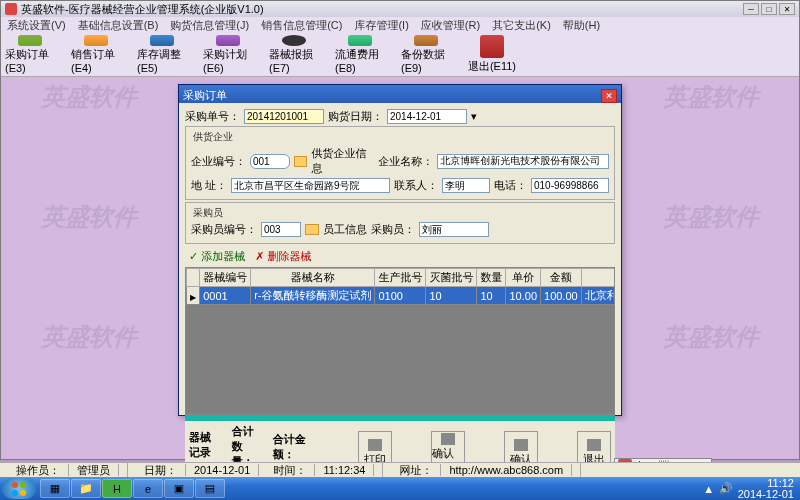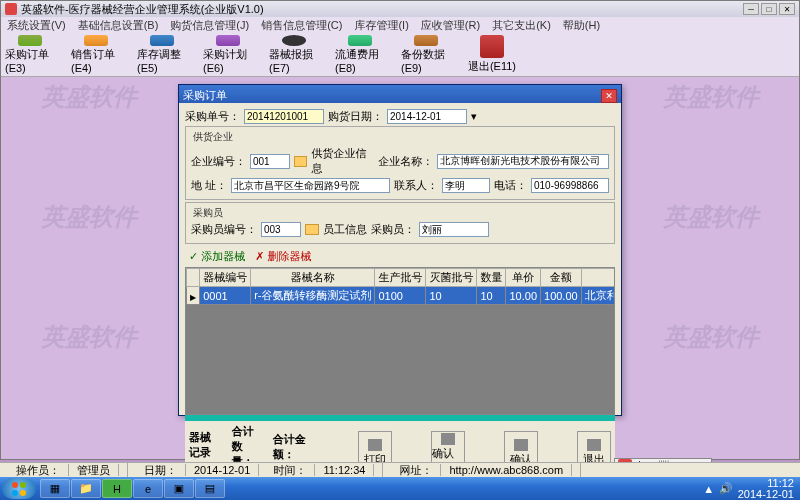--- a/index.html
+++ b/index.html
@@ -153,21 +153,21 @@
         <input type="text" readonly="" style="width: 80px;" value="20141201001">
         <label>购货日期：</label>
         <input type="text" style="width: 80px;" value="2014-12-01">
         <span>▾</span>
       </div>
 
       <div class="fieldset">
         <div class="legend">供货企业</div>
         <div class="row">
           <label>企业编号：</label>
-          <input type="text" style="width: 40px;" value="001">
+          <input type="text" style="width: 40px; border-radius: 6px;" value="001">
           <span class="folder-ico"></span>
           <span>供货企业信息</span>
           <label>企业名称：</label>
           <input type="text" style="width: 180px;" value="北京博晖创新光电技术股份有限公司">
         </div>
         <div class="row">
           <label>地    址：</label>
           <input type="text" style="width: 160px;" value="北京市昌平区生命园路9号院">
           <label>联系人：</label>
           <input type="text" style="width: 48px;" value="李明">

